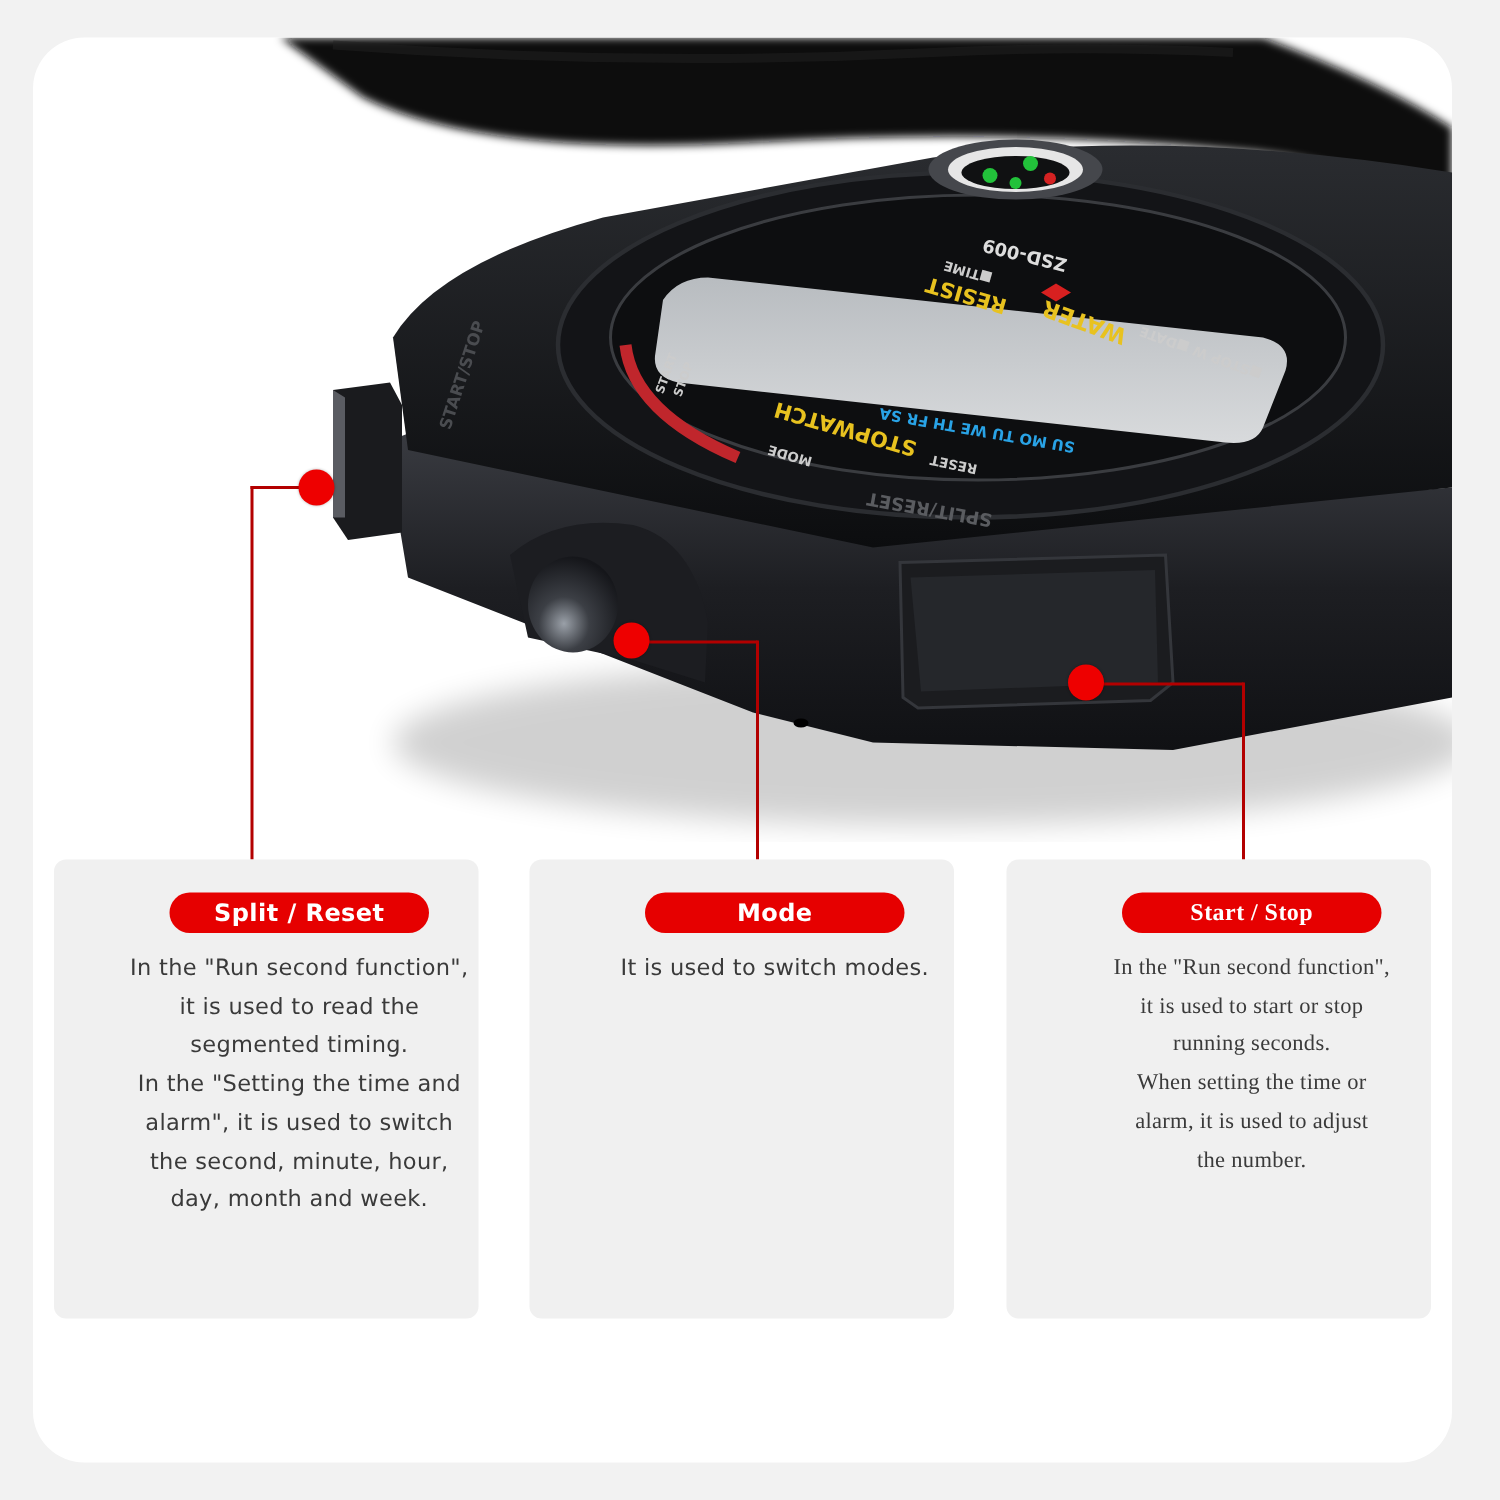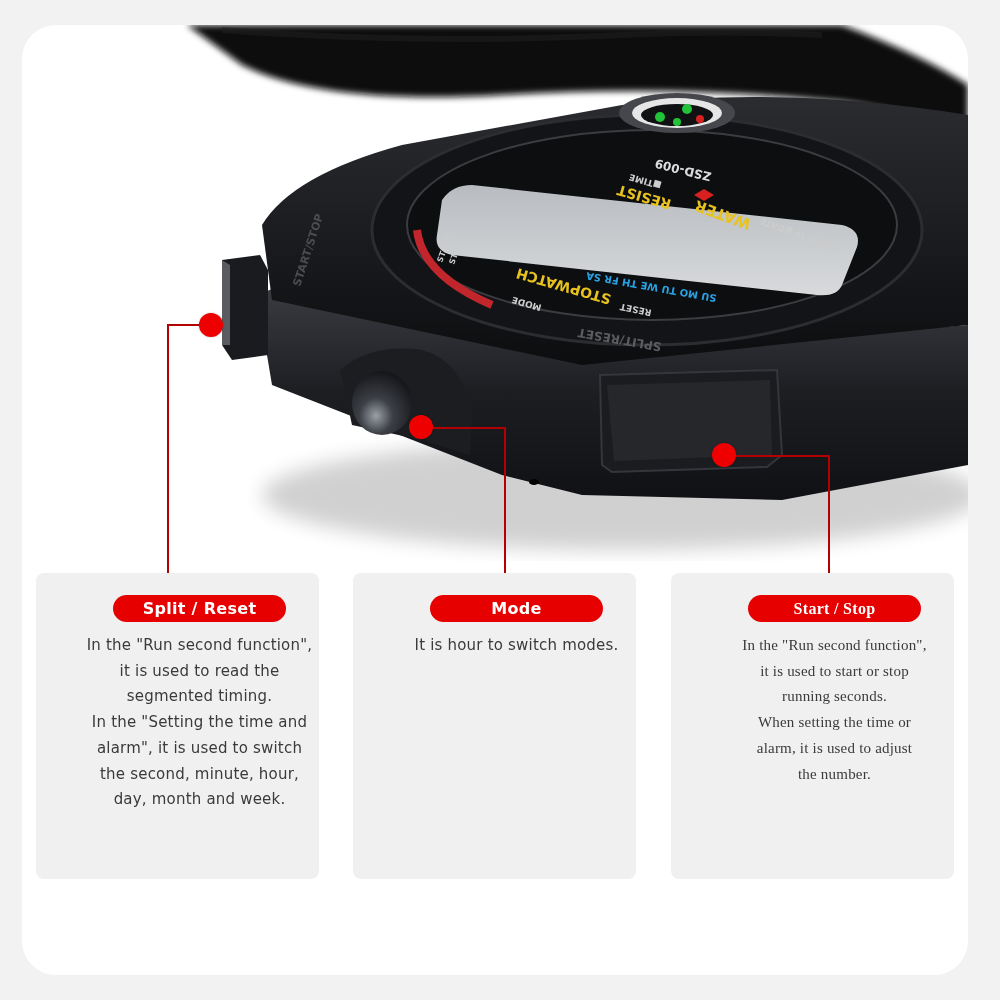--- a/index.html
+++ b/index.html
@@ -145,21 +145,21 @@
 it is used to read the
 segmented timing.
 In the "Setting the time and
 alarm", it is used to switch
 the second, minute, hour,
 day, month and week.</div>
 </div>
 
 <div class="info-box" style="left:353px;">
   <div class="pill">Mode</div>
-  <div class="desc">It is hour to switch modes.</div>
+  <div class="desc">It is used to switch modes.</div>
 </div>
 
 <div class="info-box" style="left:671px;font-family:Liberation Serif, serif;">
   <div class="pill">Start / Stop</div>
   <div class="desc">In the "Run second function",
 it is used to start or stop
 running seconds.
 When setting the time or
 alarm, it is used to adjust
 the number.</div>

